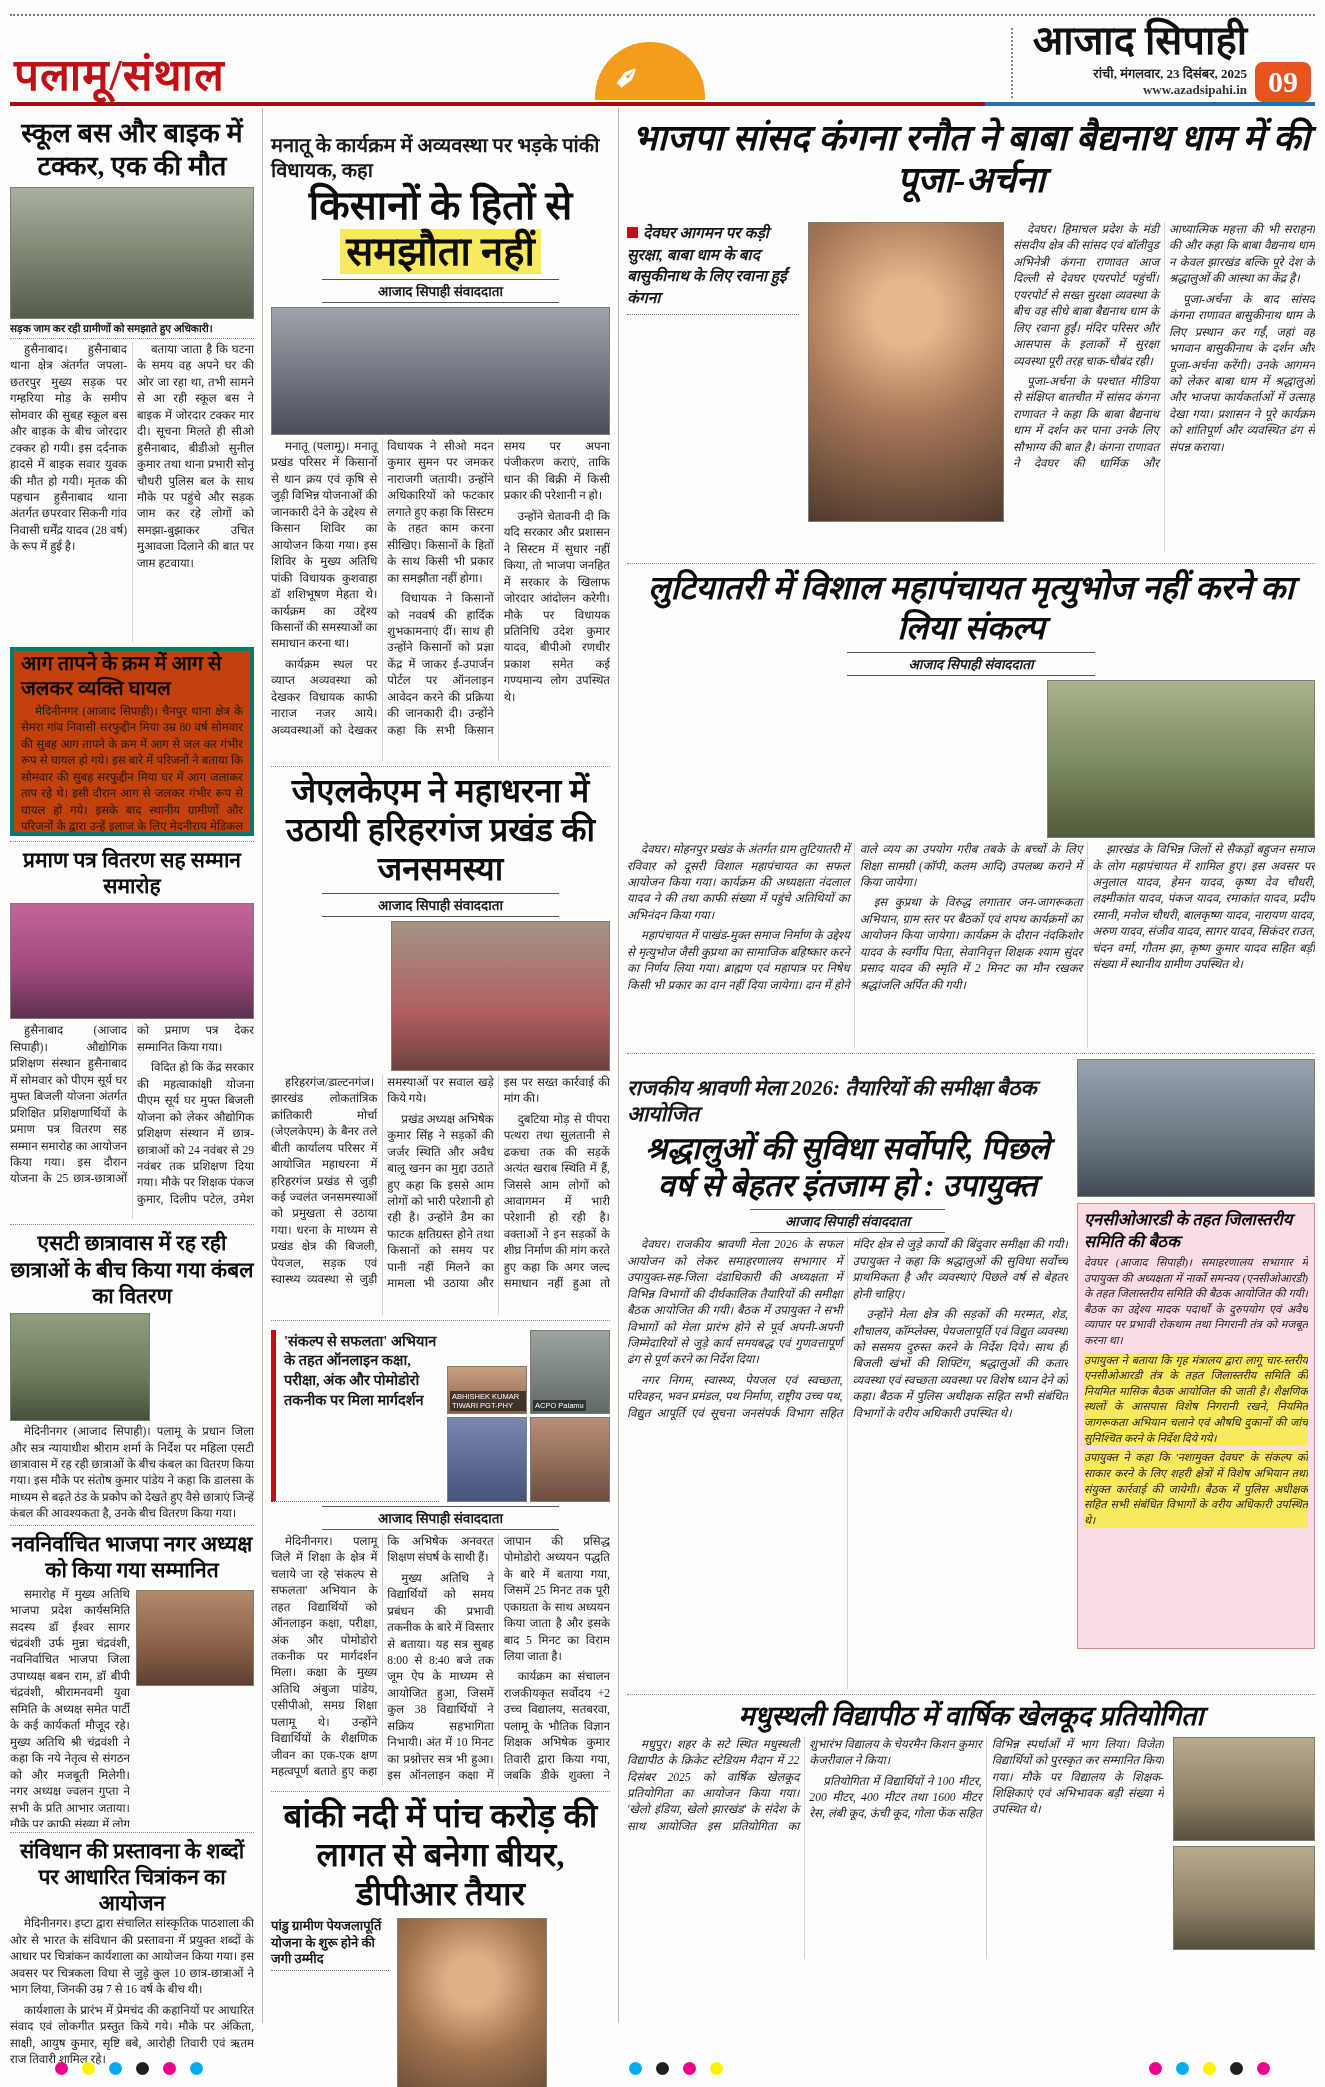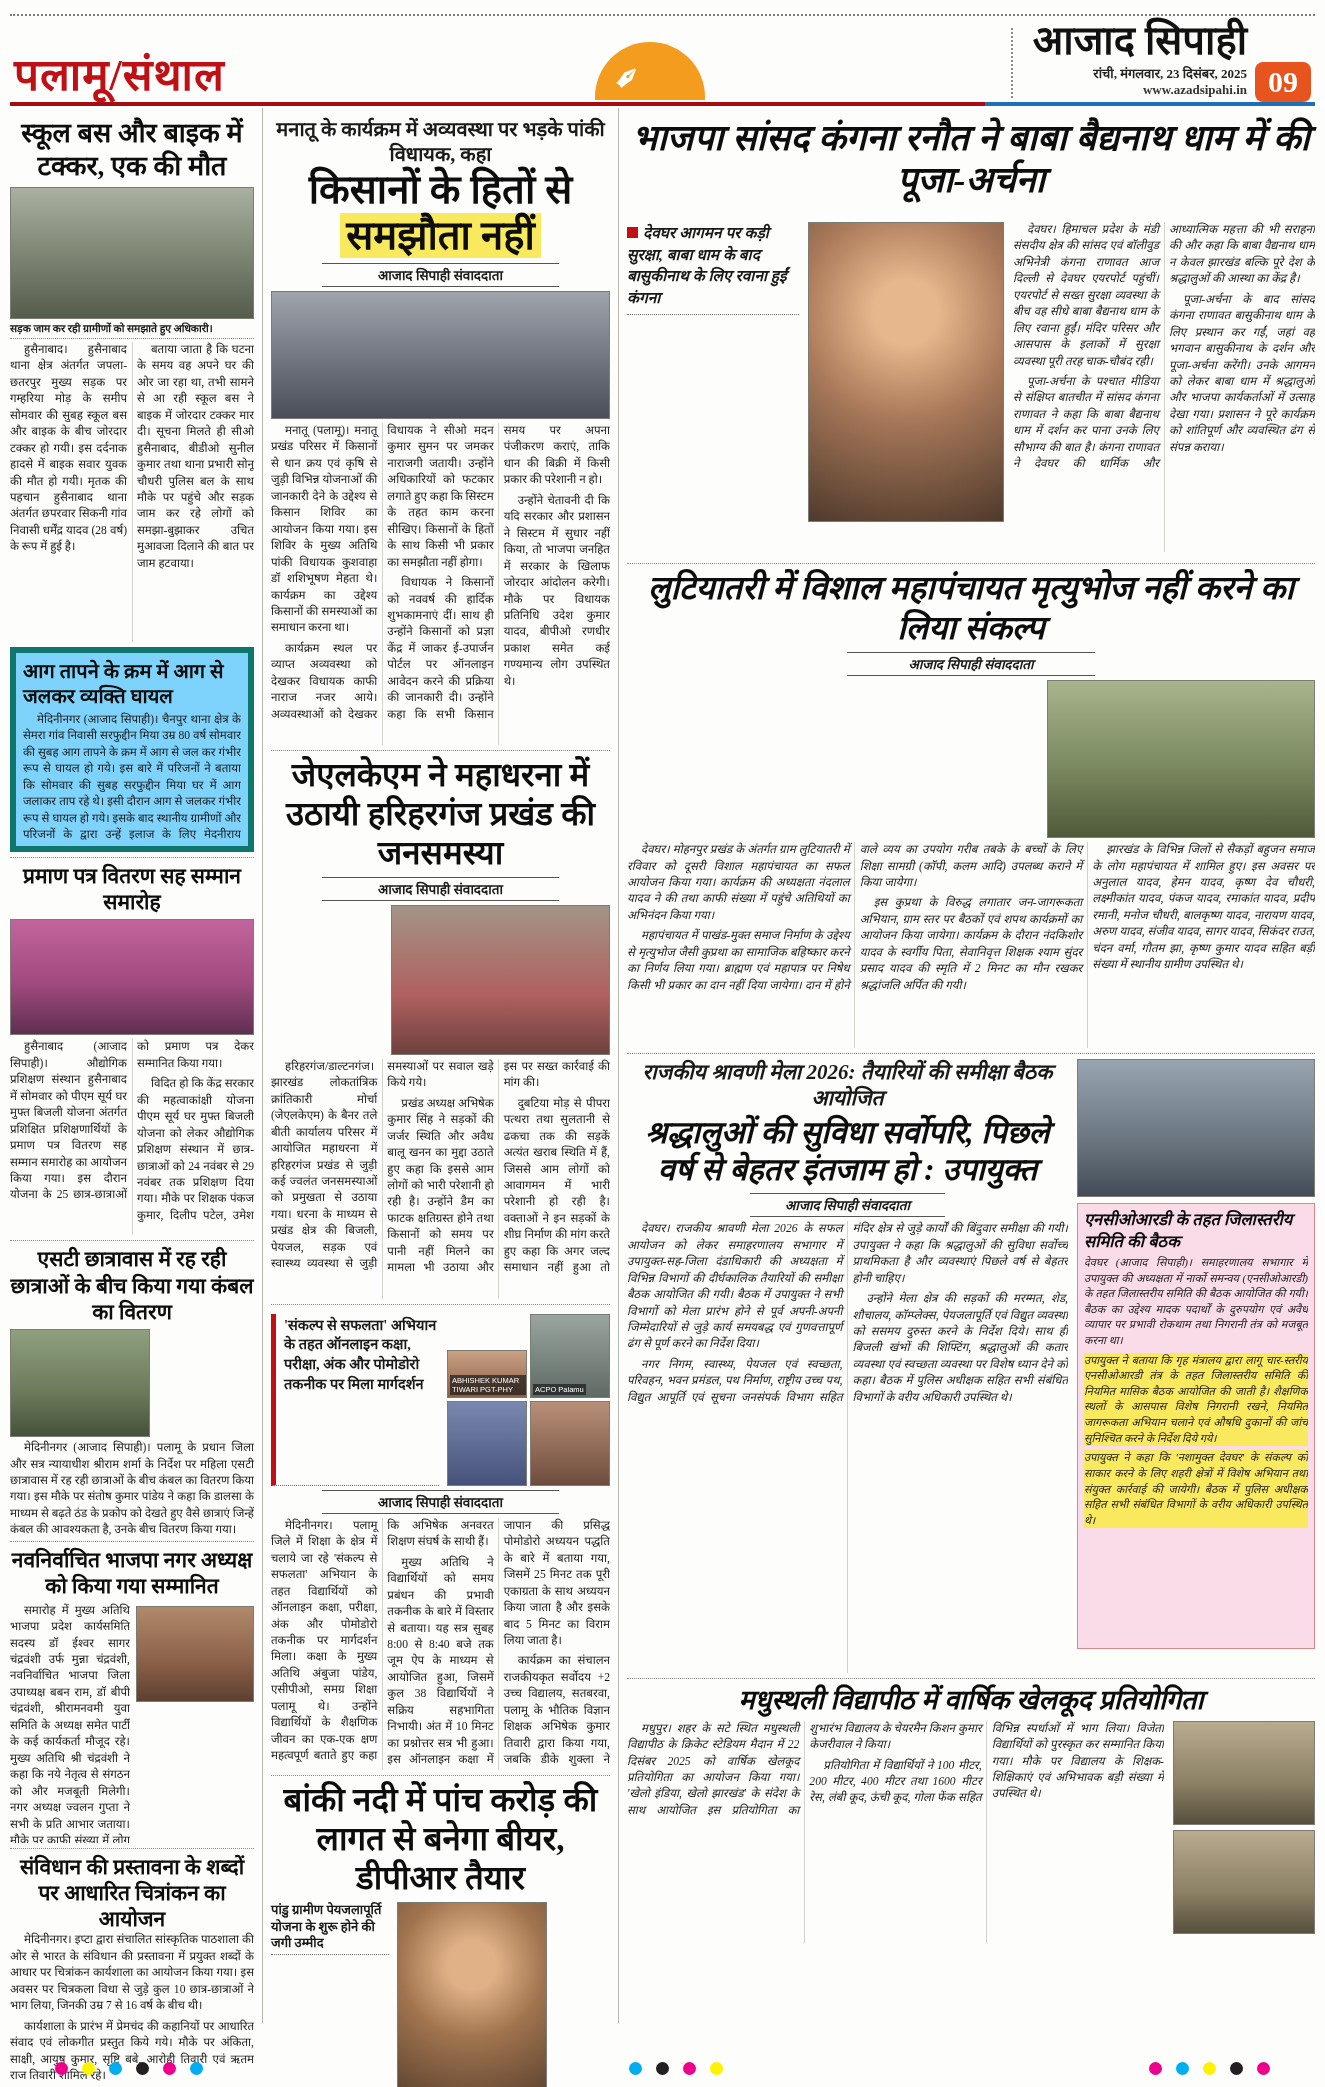--- a/index.html
+++ b/index.html
@@ -37,21 +37,21 @@
   .col-right { flex:1; padding:4px 0 0 8px; display:flex; flex-direction:column;font-style:italic; }
 
   .article { border-top:1px dotted #8a8a8a; padding-top:5px; margin-top:5px; }
   .article.first { border-top:none; margin-top:0; }
 
   h2,h3 { font-weight:bold; color:#0d0d0d; }
   .h-left   { font-size:27px; line-height:1.22; text-align:center; }
   .h-left-sm{ font-size:21px; line-height:1.25; text-align:center; }
   .h-big    { font-size:40px; line-height:1.15; text-align:center; }
   .h-med    { font-size:33px; line-height:1.18; text-align:center; }
-  .kicker   { font-size:20px; font-weight:bold; text-align:center; line-height:1.25; }
+  .kicker   { font-size:20px; font-weight:bold; line-height:1.25;margin-top:16px; }
   .byline { width:70%; margin:4px auto; text-align:center; font-size:13.5px; font-weight:bold;
             border-top:1px solid #555; border-bottom:1px solid #555; padding:2px 0; }
   .hl-yellow { background:#f9e95e; padding:0 6px; }
 
   .body { font-size:11.6px; line-height:1.42; text-align:justify; overflow:hidden; }
   .body p { margin-bottom:4px; text-indent:14px; }
   .cols2 { column-count:2; column-gap:10px; column-rule:1px solid #d2d2cc; }
   .cols3 { column-count:3; column-gap:10px; column-rule:1px solid #d2d2cc; }
 
   .photo { border:1px solid #7c7c76; width:100%; }
@@ -65,21 +65,21 @@
   .ph-kisan      { background:linear-gradient(180deg,#9fa3ac 0%,#70747e 55%,#4a4e58 100%); }
   .ph-dharna     { background:linear-gradient(180deg,#a39486 0%,#b0605f 60%,#6e413f 100%); }
   .ph-elder      { background:radial-gradient(circle at 50% 32%,#e0b187 16%,#a1744f 48%,#5c4330 100%); }
   .ph-kangana    { background:radial-gradient(circle at 50% 30%,#e6b68c 14%,#a9795a 46%,#4f3a2c 100%); }
   .ph-panchayat  { background:linear-gradient(180deg,#a8b48c 0%,#7b8960 55%,#4f5a3a 100%); }
   .ph-meeting    { background:linear-gradient(180deg,#98a4b0 0%,#6a7580 60%,#434c56 100%); }
   .ph-sports     { background:linear-gradient(180deg,#b8ab8e 0%,#8c8065 60%,#57503d 100%); }
 
   
   .accident-photo { height:132px; }
-  .cream-box { background:#7dd3fc; border:6px solid #0f766e; padding:6px 7px; }
+  .cream-box { background:#c2410c; border:4px solid #0f766e; padding:0 7px; }
   .cream-box h3 { font-size:20px; line-height:1.25; margin-bottom:3px; }
   .praman-photo { height:116px; margin:4px 0; }
   .st-row { display:flex; gap:6px; margin-top:4px; }
   .st-photo { width:140px; height:108px; flex:none; }
   .bjp-row { display:flex; gap:6px; margin-top:3px; }
   .bjp-photo { width:118px; height:96px; flex:none; margin-top:3px; }
 
   
   .kisan-photo { height:128px; margin:4px 0; }
   .jlkm-lead { display:flex; gap:8px; margin:4px 0; }

